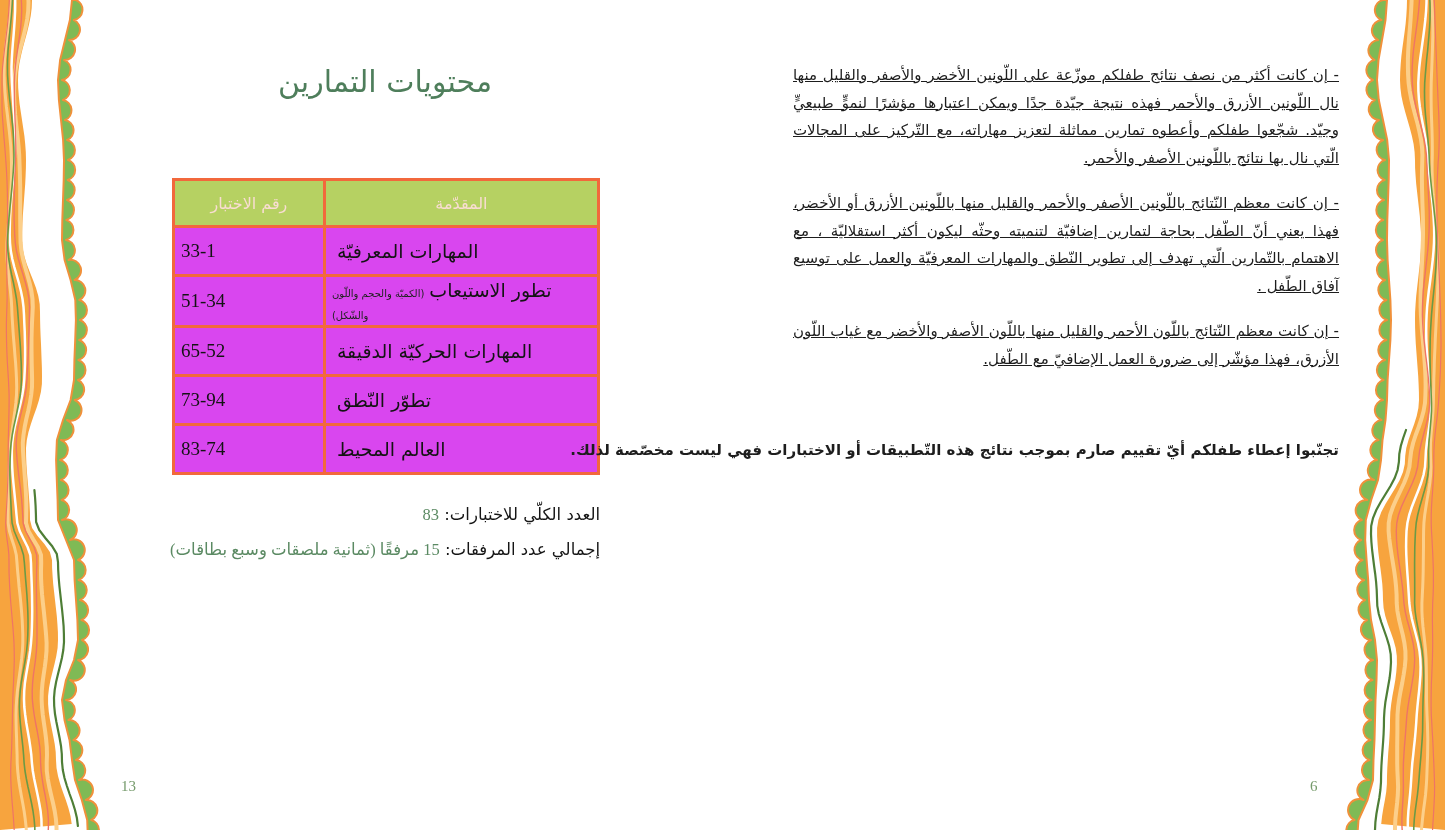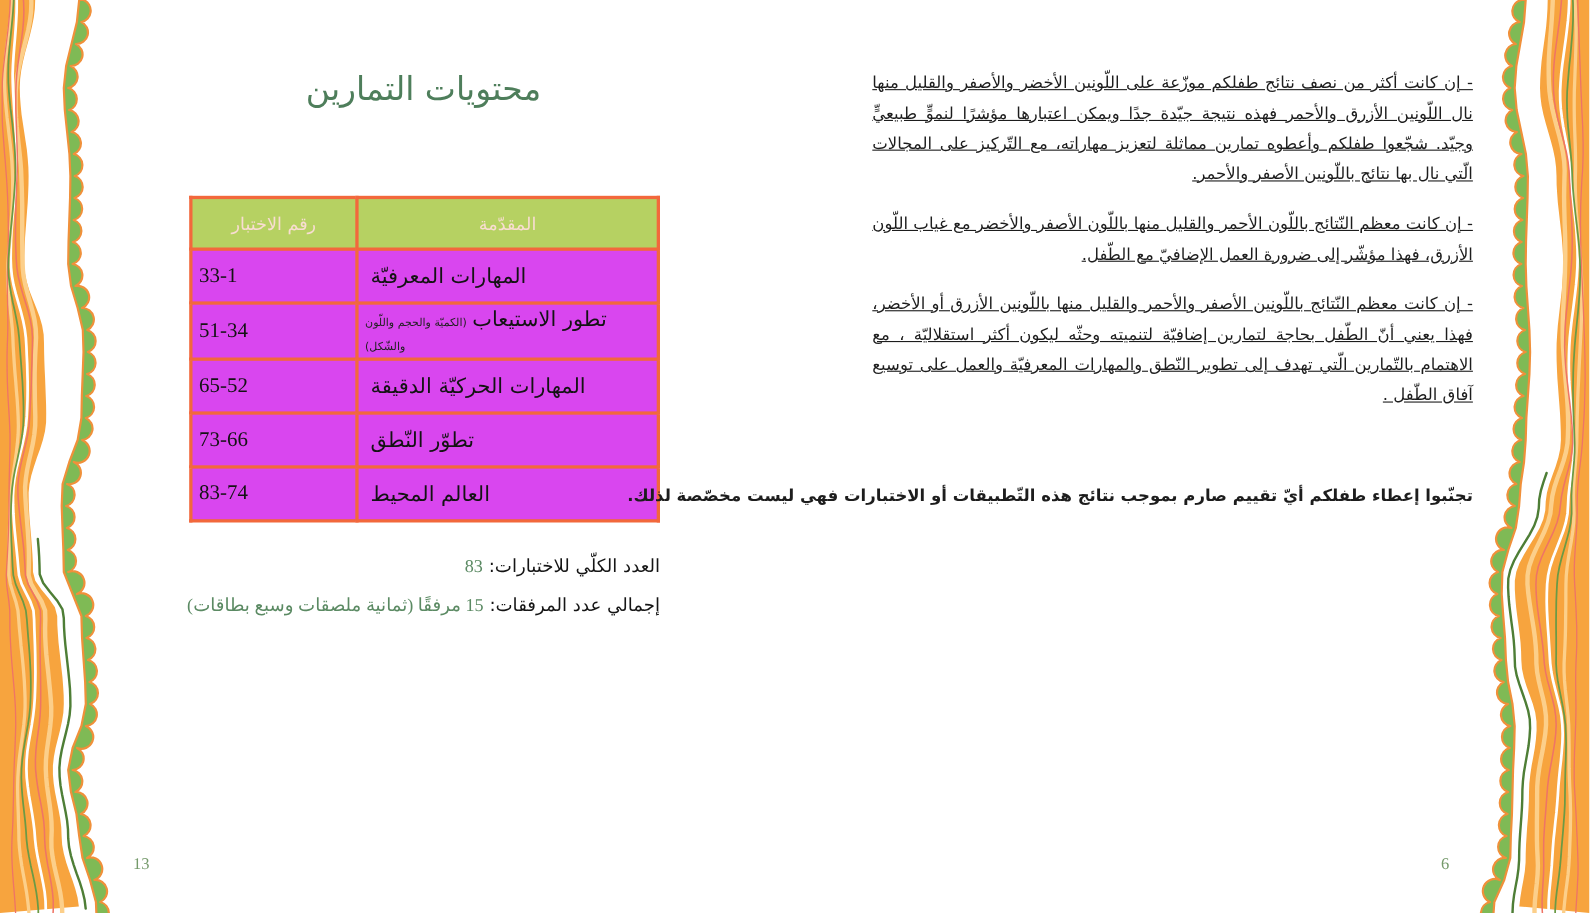--- a/index.html
+++ b/index.html
@@ -91,21 +91,21 @@
           <tr>
             <td class="label"><span>تطور الاستيعاب</span><span class="row-note">(الكميّة والحجم واللّون والشّكل)</span></td>
             <td class="range">51-34</td>
           </tr>
           <tr>
             <td class="label"><span>المهارات الحركيّة الدقيقة</span><span class="row-note"></span></td>
             <td class="range">65-52</td>
           </tr>
           <tr>
             <td class="label"><span>تطوّر النّطق</span><span class="row-note"></span></td>
-            <td class="range">73-66</td>
+            <td class="range">73-94</td>
           </tr>
           <tr>
             <td class="label"><span>العالم المحيط</span><span class="row-note"></span></td>
             <td class="range">83-74</td>
           </tr>
         </tbody>
       </table>
     </div>
 
     <div class="totals">
@@ -118,20 +118,20 @@
         <span class="value">15 مرفقًا (ثمانية ملصقات وسبع بطاقات)</span>
       </div>
     </div>
 
     <div class="page-num" id="pn-left">13</div>
   </section>
 
   <section>
     <div class="right-col">
       <p class="body-par">- إن كانت أكثر من نصف نتائج طفلكم موزّعة على اللّونين الأخضر والأصفر والقليل منها نال اللّونين الأزرق والأحمر فهذه نتيجة جيّدة جدًا ويمكن اعتبارها مؤشرًا لنموٍّ طبيعيٍّ وجيّد. شجّعوا طفلكم وأعطوه تمارين مماثلة لتعزيز مهاراته، مع التّركيز على المجالات الّتي نال بها نتائج باللّونين الأصفر والأحمر.</p>
+      <p class="body-par">- إن كانت معظم النّتائج باللّونين الأصفر والأحمر والقليل منها باللّونين الأزرق أو الأخضر، فهذا يعني أنّ الطّفل بحاجة لتمارين إضافيّة لتنميته وحثّه ليكون أكثر استقلاليّة ، مع الاهتمام بالتّمارين الّتي تهدف إلى تطوير النّطق والمهارات المعرفيّة والعمل على توسيع آفاق الطّفل .</p>
       <p class="body-par">- إن كانت معظم النّتائج باللّون الأحمر والقليل منها باللّون الأصفر والأخضر مع غياب اللّون الأزرق، فهذا مؤشّر إلى ضرورة العمل الإضافيّ مع الطّفل.</p>
-      <p class="body-par">- إن كانت معظم النّتائج باللّونين الأصفر والأحمر والقليل منها باللّونين الأزرق أو الأخضر، فهذا يعني أنّ الطّفل بحاجة لتمارين إضافيّة لتنميته وحثّه ليكون أكثر استقلاليّة ، مع الاهتمام بالتّمارين الّتي تهدف إلى تطوير النّطق والمهارات المعرفيّة والعمل على توسيع آفاق الطّفل .</p>
       <p class="warning">تجنّبوا إعطاء طفلكم أيّ تقييم صارم بموجب نتائج هذه التّطبيقات أو الاختبارات فهي ليست مخصّصة لذلك.</p>
     </div>
     <div class="page-num" id="pn-right">6</div>
   </section>
 
 </main>
 
 </body></html>

